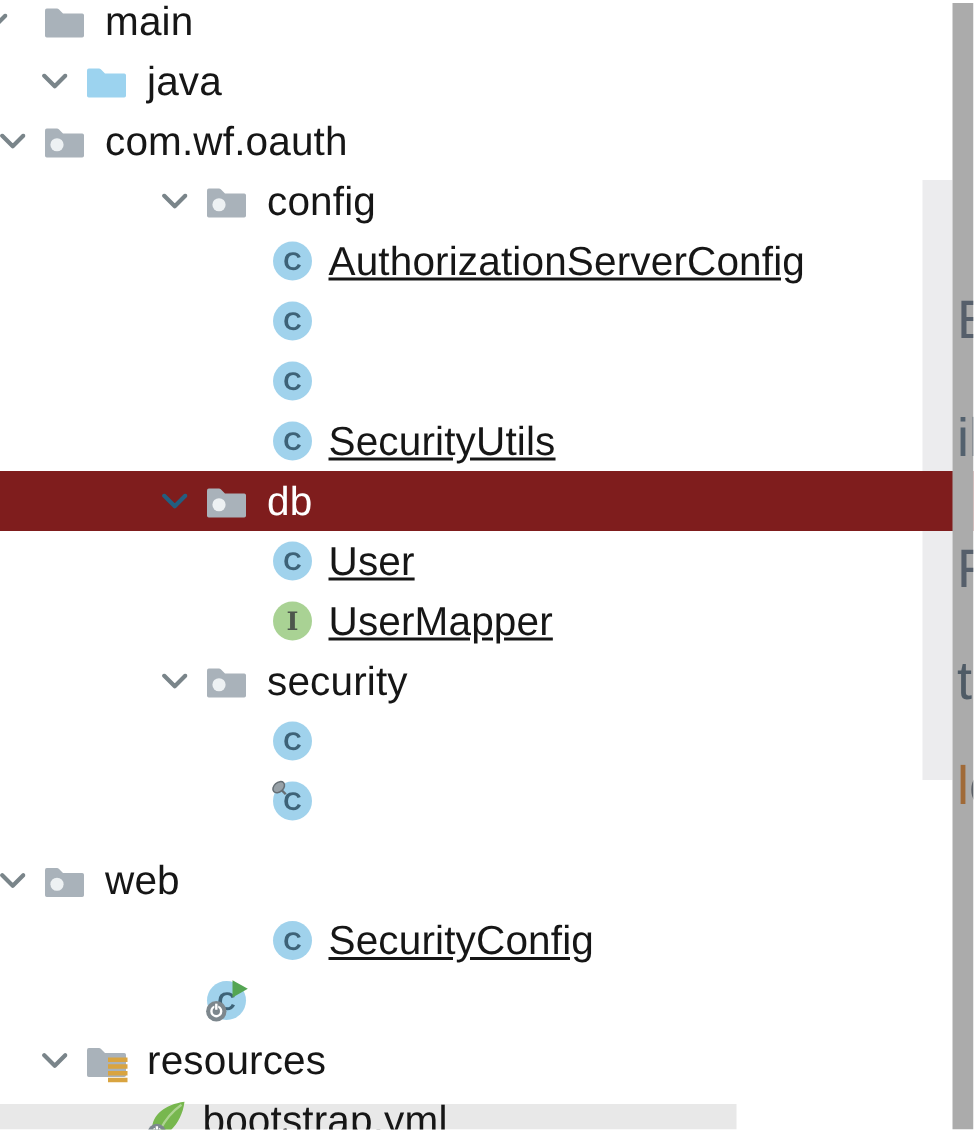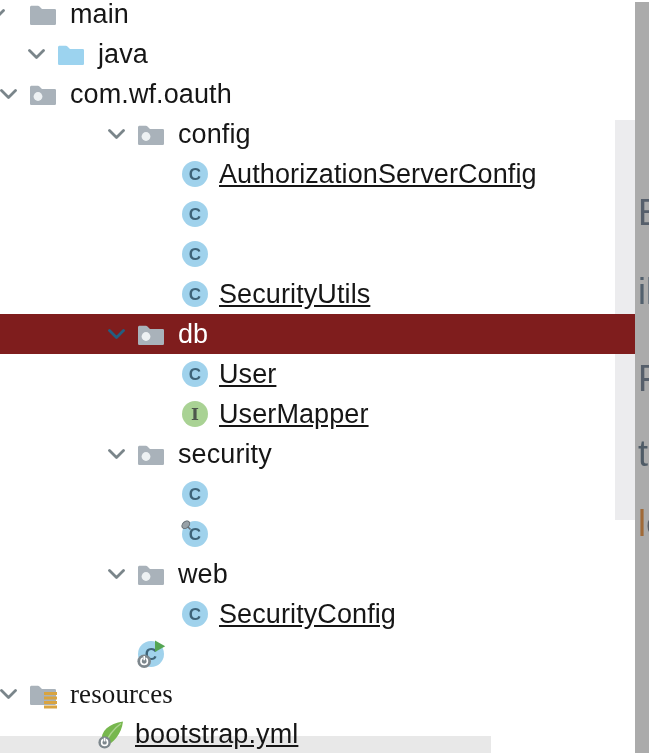--- a/index.html
+++ b/index.html
@@ -181,21 +181,21 @@
     <div class="row" data-level="4" style="padding-left: 180px;">
       <span class="nodeicon">
         <svg width="30" height="30" viewBox="0 0 30 30">
           <circle cx="15" cy="15" r="13" fill="#a0d2ec"></circle>
           <text x="15" y="21" text-anchor="middle" font-family="Liberation Sans, sans-serif" font-size="17" font-weight="bold" fill="#3e6378">C</text>
           <line x1="7" y1="7" x2="10.5" y2="10.5" stroke="#656e74" stroke-width="1.6"></line>
           <ellipse cx="5.8" cy="5.8" rx="4.4" ry="3.1" transform="rotate(-42 5.8 5.8)" fill="#98a1a7" stroke="#656e74" stroke-width="1"></ellipse>
         </svg>
       </span>
     </div>
-    <div class="row" data-level="3" style="padding-left: 108px;">
+    <div class="row" data-level="3" style=" margin-top: 13px;">
       <span class="chev">
         <svg width="17" height="11" viewBox="0 0 17 11">
           <polyline points="1.5,1.5 8.5,8.5 15.5,1.5" fill="none" stroke-width="2.8" stroke-linecap="round" stroke-linejoin="round"></polyline>
         </svg>
       </span>
       <span class="nodeicon">
         <svg width="30" height="30" viewBox="0 0 30 30">
           <path d="M2,8.2 L2,24.8 Q2,26 3.2,26 L26.8,26 Q28,26 28,24.8 L28,11.2 Q28,10 26.8,10 L14,10 L11.2,7.2 Q10.7,6.7 10,6.7 L3.2,6.7 Q2,6.7 2,8.2 Z" fill="#a9b2ba"></path>
           <circle cx="10" cy="17.5" r="4.4" fill="#edf1f3"></circle>
         </svg>
@@ -217,21 +217,21 @@
           <circle cx="15" cy="15" r="13" fill="#a0d2ec"></circle>
           <text x="15" y="21" text-anchor="middle" font-family="Liberation Sans, sans-serif" font-size="17" font-weight="bold" fill="#3e6378">C</text>
           <path d="M19,1.5 L29.2,7.2 L19,13 Z" fill="#54a553"></path>
           <circle cx="8.2" cy="22.2" r="6.8" fill="#7d878d"></circle>
           <circle cx="8.2" cy="22.2" r="3.264" fill="none" stroke="#ffffff" stroke-width="1.6"></circle>
           <line x1="8.2" y1="17.1" x2="8.2" y2="21.52" stroke="#7d878d" stroke-width="2.6"></line>
           <line x1="8.2" y1="17.1" x2="8.2" y2="21.18" stroke="#ffffff" stroke-width="1.6"></line>
         </svg>
       </span>
     </div>
-    <div class="row" data-level="1" style=" font-family: Liberation Serif, serif;">
+    <div class="row" data-level="1" style="padding-left: 28px;">
       <span class="chev">
         <svg width="17" height="11" viewBox="0 0 17 11">
           <polyline points="1.5,1.5 8.5,8.5 15.5,1.5" fill="none" stroke-width="2.8" stroke-linecap="round" stroke-linejoin="round"></polyline>
         </svg>
       </span>
       <span class="nodeicon">
         <svg width="30" height="30" viewBox="0 0 30 30">
           <path d="M2,8.2 L2,24.8 Q2,26 3.2,26 L26.8,26 Q28,26 28,24.8 L28,11.2 Q28,10 26.8,10 L14,10 L11.2,7.2 Q10.7,6.7 10,6.7 L3.2,6.7 Q2,6.7 2,8.2 Z" fill="#a9b2ba"></path>
           <rect x="16" y="13" width="13" height="3" fill="#d9a440"></rect>
           <rect x="16" y="17.5" width="13" height="3" fill="#d9a440"></rect>

